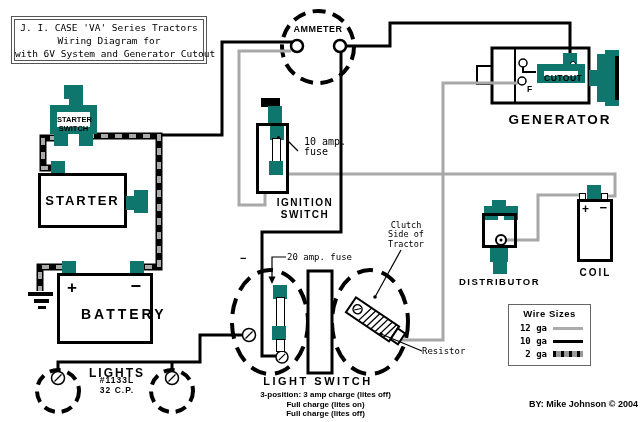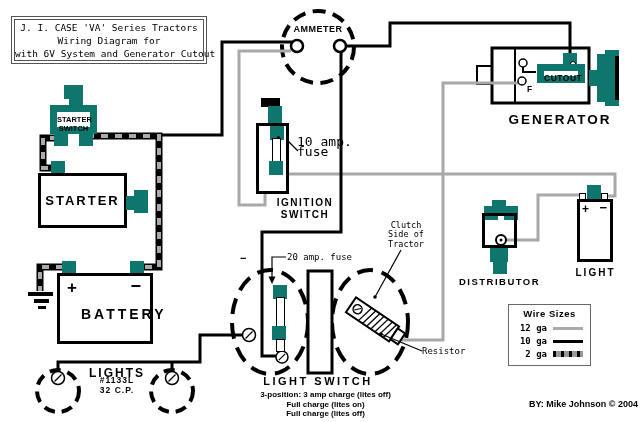--- a/index.html
+++ b/index.html
@@ -177,21 +177,21 @@
 <div class="abs" style="left:261px;top:98px;width:19px;height:9px;background:#000;border:1px solid #000;"></div>
 <div class="abs b2" style="left:268px;top:106px;width:8px;height:18px;"></div>
 <div class="abs b3" style="left:256px;top:123px;width:33px;height:71px;"></div>
 <div class="abs b2" style="left:270px;top:126px;width:12px;height:12px;">
       <span class="fdot"></span>
     </div>
 <div class="abs b1" style="left:272px;top:138px;width:9px;height:25px;"></div>
 <div class="abs b2" style="left:269px;top:161px;width:13px;height:12px;"></div>
 <div class="abs lbl ctr" style="left:270px;top:198px;width:70px;font-size:10px;letter-spacing:1.5px;">IGNITION</div>
 <div class="abs lbl ctr" style="left:270px;top:210px;width:70px;font-size:10px;letter-spacing:1.5px;">SWITCH</div>
-<div class="abs mono" style="left:297px;top:137px;font-size:13px;line-height:10px;">
+<div class="abs mono" style="left:304px;top:137px;font-size:10px;line-height:10px;">
   <div>10 amp.</div>
   <div>fuse</div>
 </div>
 
 <div class="abs lbl" style="left:240px;top:253px;font-size:11px;">−</div>
 <div class="abs mono" style="left:287px;top:252px;font-size:9px;">20 amp. fuse</div>
 <div class="abs b2" style="left:273px;top:285px;width:13px;height:12px;"></div>
 <div class="abs b1" style="left:276px;top:297px;width:9px;height:30px;"></div>
 <div class="abs b2" style="left:272px;top:326px;width:14px;height:13px;"></div>
 <div class="abs b1" style="left:276px;top:339px;width:9px;height:13px;"></div>
@@ -230,21 +230,21 @@
 <div class="abs b2" style="left:493px;top:260px;width:12px;height:13px;"></div>
 <div class="abs lbl ctr" style="left:452px;top:277px;width:95px;font-size:9.5px;letter-spacing:1.5px;">DISTRIBUTOR</div>
 
 <div class="abs b2" style="left:587px;top:185px;width:12px;height:15px;"></div>
 <div class="abs b1" style="left:579px;top:193px;width:7px;height:7px;"></div>
 <div class="abs b1" style="left:601px;top:193px;width:7px;height:7px;"></div>
 <div class="abs b3" style="left:577px;top:199px;width:36px;height:63px;">
   <span class="abs lbl" style="left:2px;top:1px;font-size:12px;">+</span>
   <span class="abs lbl" style="right:3px;top:-1px;font-size:13px;">−</span>
 </div>
-<div class="abs lbl ctr" style="left:573px;top:268px;width:45px;font-size:10px;letter-spacing:2px;">LIGHT</div>
+<div class="abs lbl ctr" style="left:573px;top:268px;width:45px;font-size:10px;letter-spacing:2px;">COIL</div>
 
 <div class="abs legendbox" style="left:508px;top:304px;width:83px;height:62px;background:#fff;">
   <div class="lbl ctr" style="margin-top:4px;font-size:9.5px;letter-spacing:0.5px;">Wire Sizes</div>
   <div style="margin-top:3px;">
     <div class="lrow">
       <span class="glabel">12 ga</span>
       <span class="samp s12"></span>
     </div>
     <div class="lrow">
       <span class="glabel">10 ga</span>

